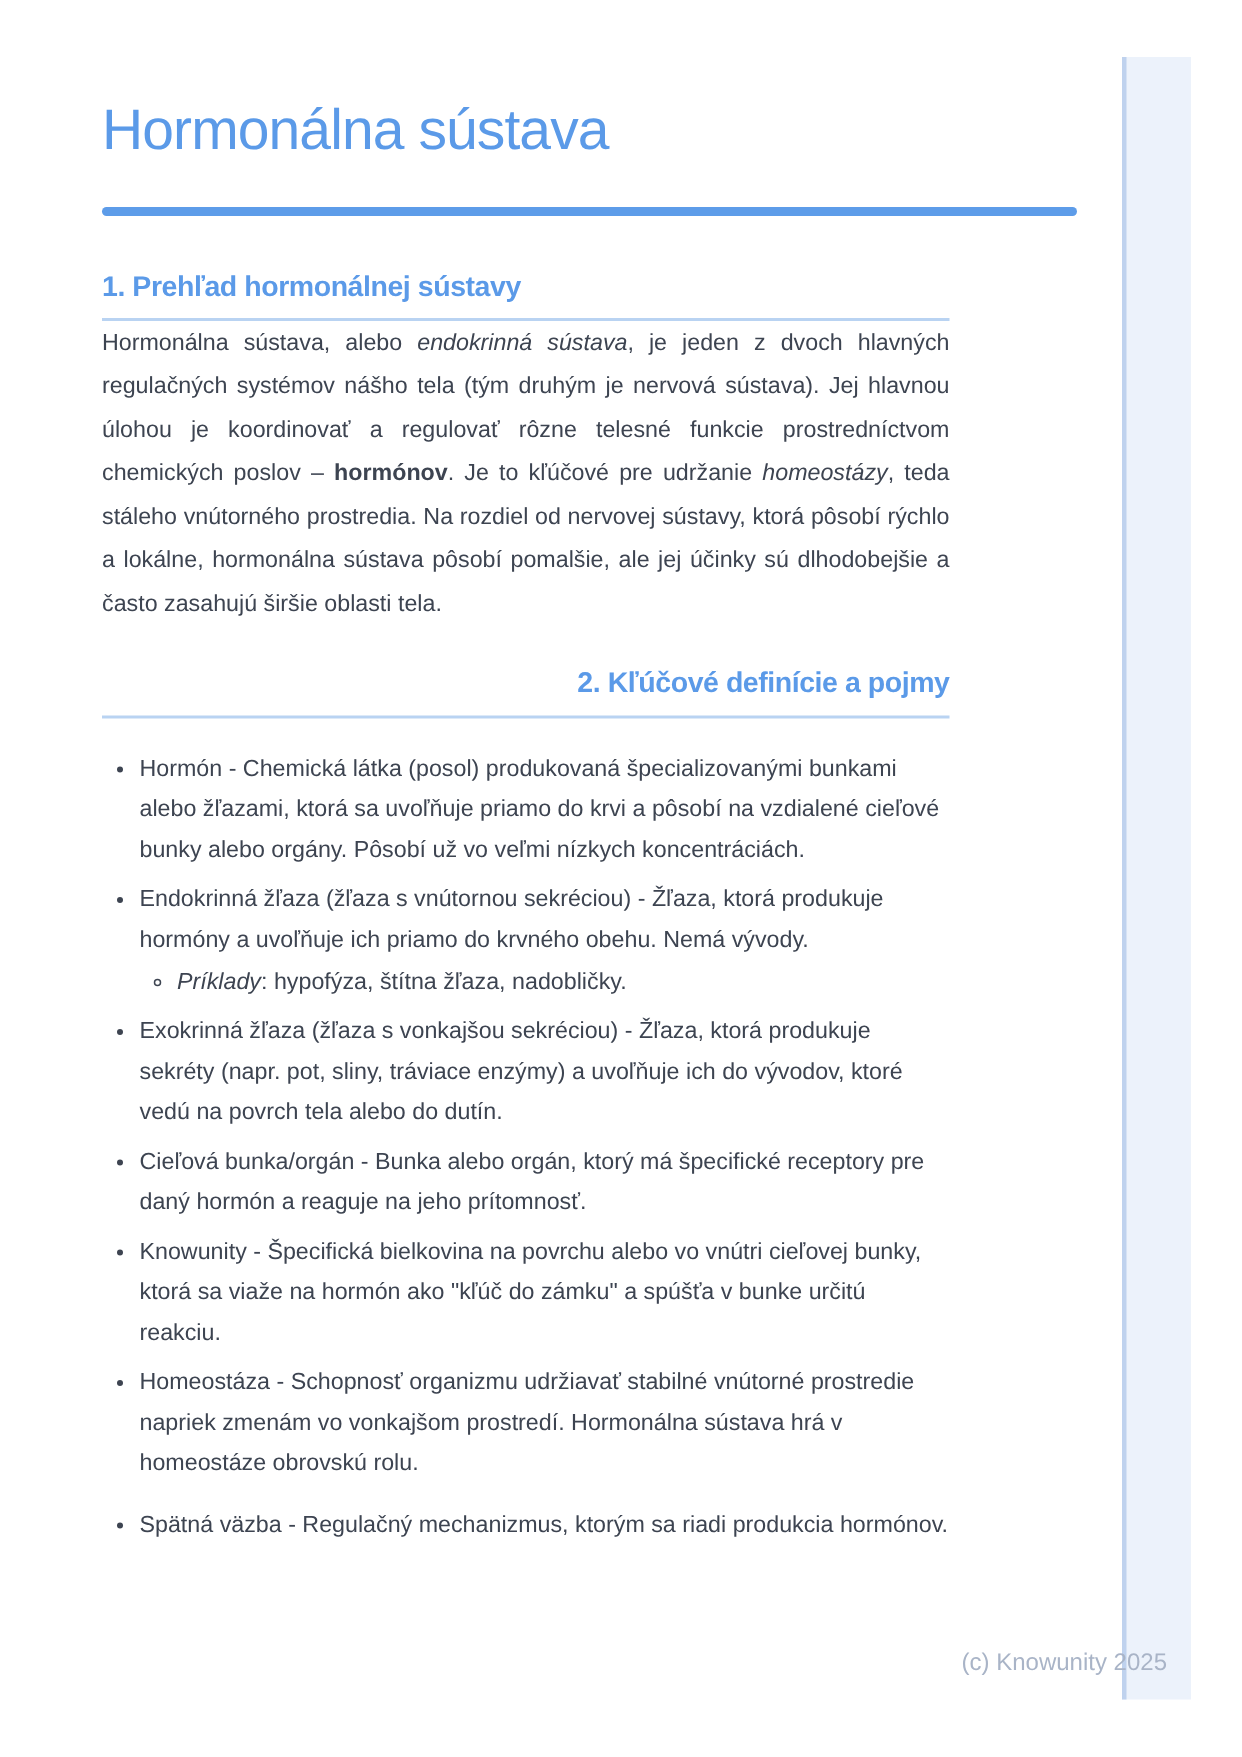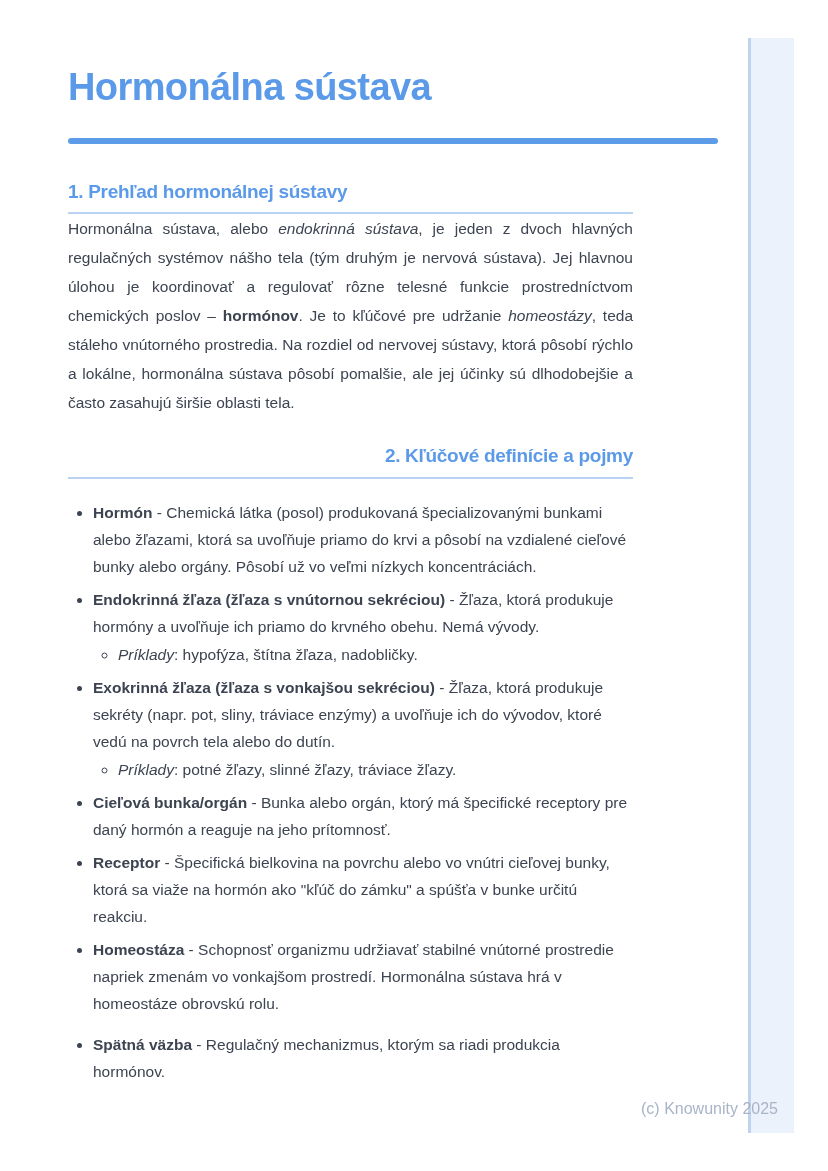--- a/index.html
+++ b/index.html
@@ -37,21 +37,21 @@
     position: absolute;
     left: 68px;
     top: 0;
     width: 565px;
     z-index: 2;
   }
   h1.doc-title {
     margin-top: 64px;
     font-size: 38px;
     line-height: 1.25;
-    font-weight: 700;
+    font-weight: 400;
     letter-spacing: -0.6px;
     color: var(--accent);
   }
   .title-rule {
     margin-top: 26px;
     width: 650px;
     height: 6px;
     background: var(--rule-thick);
     border-radius: 3px;
   }
@@ -83,21 +83,21 @@
     padding-left: 25px;
     list-style: disc;
   }
   ul.definitions > li {
     font-size: 15.5px;
     line-height: 27px;
     margin-bottom: 6px;
     max-width: 556px;
   }
   ul.definitions > li:last-child { margin-bottom: 0; margin-top: 14px; }
-  .term { font-weight: 700; }
+  .term { font-weight: 400; }
   ul.examples {
     margin-top: 1px;
     padding-left: 25px;
     list-style: circle;
   }
   ul.examples > li {
     font-size: 15.5px;
     line-height: 27px;
   }
   .example-label { font-style: italic; }
@@ -139,32 +139,27 @@
         <li>
     <span class="term">Endokrinná žľaza (žľaza s vnútornou sekréciou)</span><span> - Žľaza, ktorá produkuje hormóny a uvoľňuje ich priamo do krvného obehu. Nemá vývody.</span>
     <ul class="examples">
       <li>
         <span class="example-label">Príklady</span><span>: hypofýza, štítna žľaza, nadobličky.</span>
       </li>
     </ul>
   </li>
         <li>
     <span class="term">Exokrinná žľaza (žľaza s vonkajšou sekréciou)</span><span> - Žľaza, ktorá produkuje sekréty (napr. pot, sliny, tráviace enzýmy) a uvoľňuje ich do vývodov, ktoré vedú na povrch tela alebo do dutín.</span>
-    <ul class="examples">
-      <li>
-        <span class="example-label">Príklady</span><span>: potné žľazy, slinné žľazy, tráviace žľazy.</span>
-      </li>
-    </ul>
   </li>
         <li>
     <span class="term">Cieľová bunka/orgán</span><span> - Bunka alebo orgán, ktorý má špecifické receptory pre daný hormón a reaguje na jeho prítomnosť.</span>
     
   </li>
         <li>
-    <span class="term">Receptor</span><span> - Špecifická bielkovina na povrchu alebo vo vnútri cieľovej bunky, ktorá sa viaže na hormón ako "kľúč do zámku" a spúšťa v bunke určitú reakciu.</span>
+    <span class="term">Knowunity</span><span> - Špecifická bielkovina na povrchu alebo vo vnútri cieľovej bunky, ktorá sa viaže na hormón ako "kľúč do zámku" a spúšťa v bunke určitú reakciu.</span>
     
   </li>
         <li>
     <span class="term">Homeostáza</span><span> - Schopnosť organizmu udržiavať stabilné vnútorné prostredie napriek zmenám vo vonkajšom prostredí. Hormonálna sústava hrá v homeostáze obrovskú rolu.</span>
     
   </li>
         <li>
     <span class="term">Spätná väzba</span><span> - Regulačný mechanizmus, ktorým sa riadi produkcia hormónov.</span>
     
   </li>

